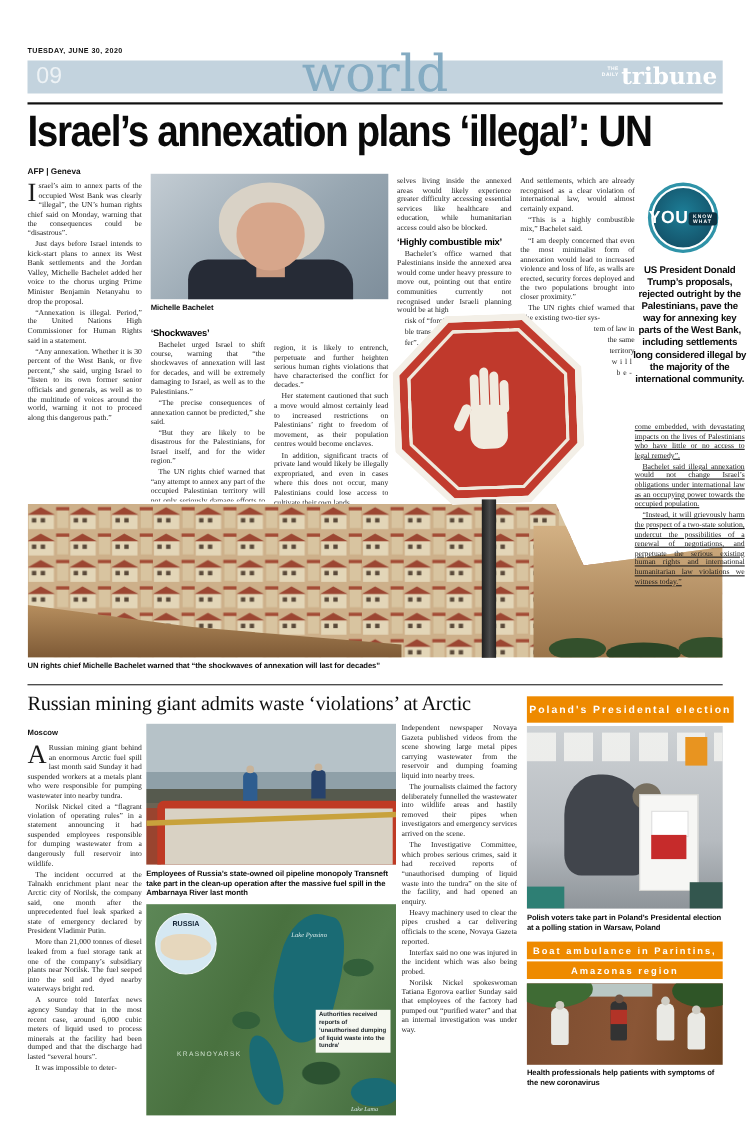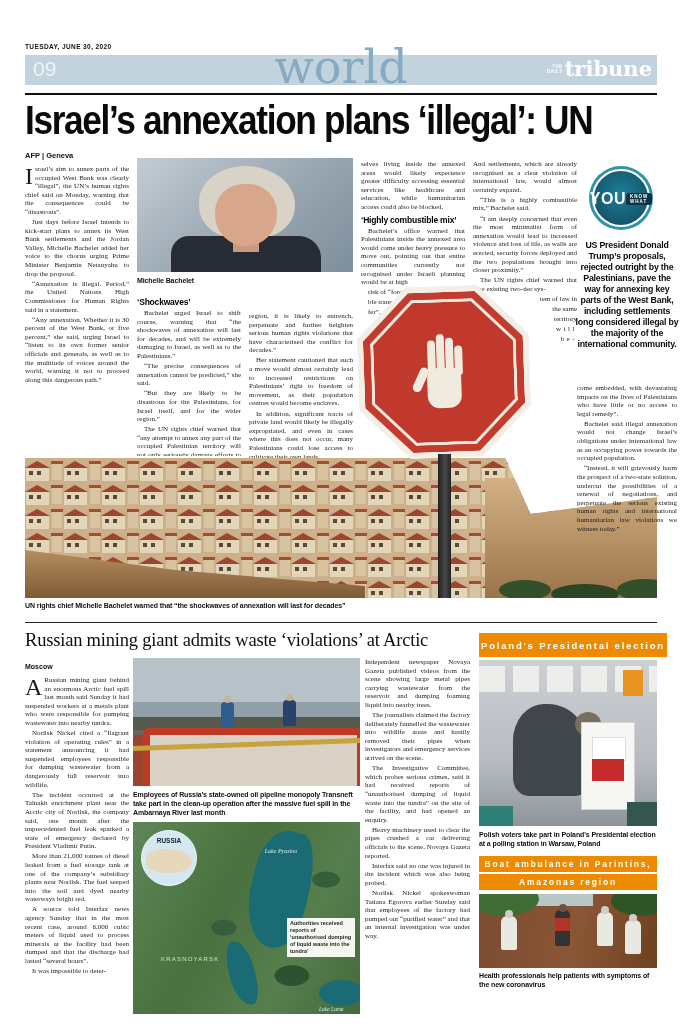--- a/index.html
+++ b/index.html
@@ -4,21 +4,21 @@
 <style>
   html,body{margin:0;padding:0;background:#888;}
   .page{position:relative;width:682px;height:1024px;background:#fff;margin:0 auto;overflow:hidden;
         font-family:"Liberation Serif",serif;color:#1a1a1a;}
   .abs{position:absolute;}
   
   .date{left:25px;top:43px;font:bold 6.5px "Liberation Sans",sans-serif;letter-spacing:.4px;color:#111;}
   .band{left:25px;top:55px;width:632px;height:30px;background:#c3d3de;}
   .pagenum{left:33px;top:57px;font:300 21px "Liberation Sans",sans-serif;color:#edf2f5;}
   .world{left:0;top:40px;width:682px;text-align:center;font:400 46px "DejaVu Serif",serif;color:#84abc2;}
-  .masthead{top:60px;right:30px;display:flex;align-items:center;color:#fff;}
+  .masthead{top:60px;right:30px;display:flex;align-items:flex-start;color:#fff;}
   .mh-stack{display:flex;flex-direction:column;align-items:flex-end;margin-right:2px;line-height:5px;}
   .mh-stack span{font:bold 4.5px "Liberation Sans",sans-serif;letter-spacing:.5px;}
   .mh-name{font:bold 21px "DejaVu Serif",serif;line-height:18px;}
   .hrule{left:25px;top:93px;width:632px;height:2px;background:#101010;}
   
   .headline{left:25px;top:98px;font:bold 40px "Liberation Sans",sans-serif;letter-spacing:-1.5px;
             color:#0a0a0a;white-space:nowrap;transform:scaleX(.88);transform-origin:left top;}
   .byline{left:25px;top:151px;font:bold 7.5px "Liberation Sans",sans-serif;color:#111;}
   
   .col{position:absolute;width:104px;font-size:7px;line-height:8.6px;text-align:justify;color:#1c1c1c;}
@@ -57,21 +57,21 @@
   .pole{position:absolute;left:82px;top:168px;width:13px;height:144px;background:linear-gradient(90deg,#1f1f1f,#4a4a4a 55%,#222);}
   
   .badge{left:589px;top:166px;width:64px;height:64px;border-radius:50%;background:#2f93a8;z-index:3;
          display:flex;align-items:center;justify-content:center;}
   .badge-in{width:54px;height:54px;border-radius:50%;background:radial-gradient(circle at 50% 42%,#1d7e97,#14546b 75%);
             border:2px solid #fff;display:flex;flex-direction:row;align-items:center;justify-content:center;color:#fff;}
   .badge-you{font:bold 16px "Liberation Sans",sans-serif;letter-spacing:.5px;line-height:15px;}
   .badge-kw{font:bold 4.5px "Liberation Sans",sans-serif;letter-spacing:1px;background:#0d3344;padding:1px 4px;border-radius:3px;margin-top:1px;}
   .highlight{left:575px;top:240px;width:104px;font:bold 8.8px "Liberation Sans",sans-serif;line-height:11px;
              text-align:center;color:#0c0c0c;letter-spacing:-.2px;}
-  .col6body{left:577px;top:384px;width:100px;z-index:3;}
+  .col6body{left:577px;top:384px;width:100px;z-index:3;text-decoration:underline;}
   
   .divider{left:25px;top:622px;width:632px;height:1px;background:#222;}
   .r-headline{left:25px;top:630px;font:400 18.5px "Liberation Serif",serif;letter-spacing:-.2px;color:#0e0e0e;white-space:nowrap;}
   .banner{position:absolute;background:#ee8a00;color:#fff;font:bold 9.5px "Liberation Sans",sans-serif;
           letter-spacing:1.8px;display:flex;align-items:center;justify-content:center;}
   .banner1{left:479px;top:633px;width:188px;height:24px;}
   .banner2a{left:479px;top:856px;width:178px;height:16px;font-size:8.5px;}
   .banner2b{left:479px;top:874px;width:178px;height:16px;font-size:8.5px;}
   .dateline{left:25px;top:663px;font:bold 7px "Liberation Sans",sans-serif;color:#111;}
   

